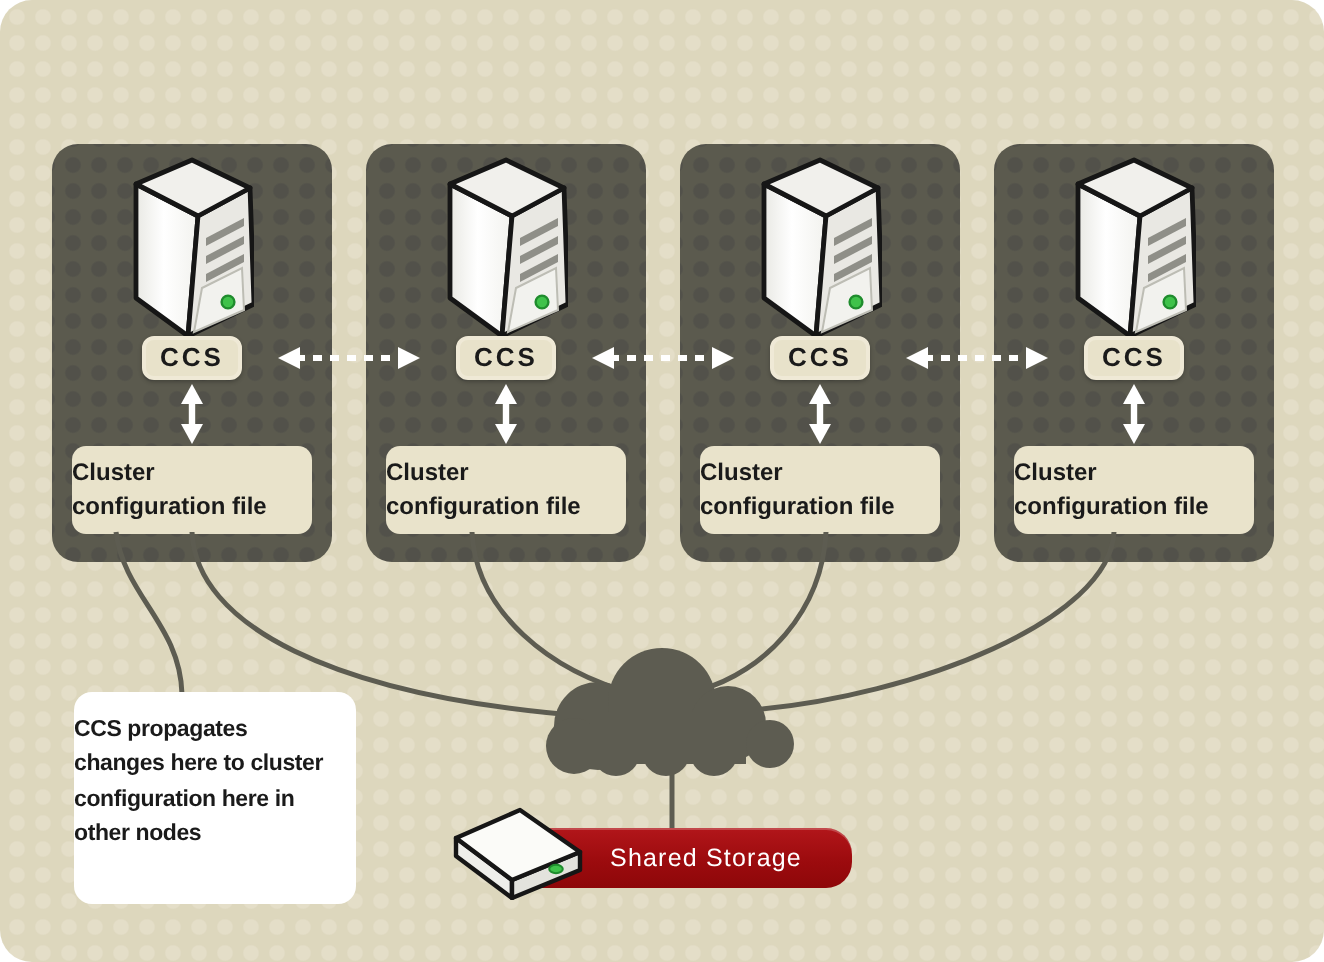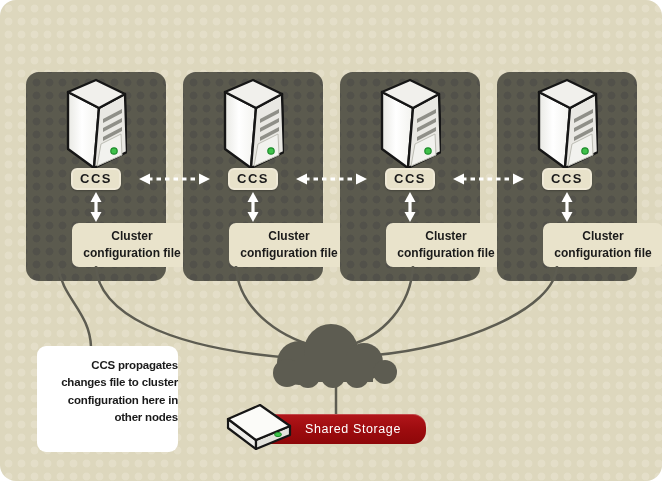--- a/index.html
+++ b/index.html
@@ -20,28 +20,28 @@
   .server{position:absolute;left:39px;top:6px;width:62px;height:92px;}
   .ccs{
     position:absolute;left:45px;top:96px;width:50px;height:22px;box-sizing:border-box;
     background:#e8e2ca;border:2px solid #efe9d6;border-radius:6px;
     font-weight:700;font-size:13px;line-height:18px;letter-spacing:1.5px;text-align:center;
     box-shadow:0 1px 2px rgba(0,0,0,0.25);
   }
   .cfg{
     position:absolute;left:10px;top:151px;width:120px;height:44px;border-radius:7px;
     background:#e9e3cb;display:flex;flex-direction:column;justify-content:center;
-    font-weight:700;font-size:12px;line-height:1.38;text-align:center;margin-left:36px;
+    font-weight:700;font-size:12px;line-height:1.38;
   }
   .cfg div{white-space:nowrap;}
   .overlay{position:absolute;left:0;top:0;width:662px;height:481px;pointer-events:none;}
   .callout{
     position:absolute;left:37px;top:346px;width:141px;height:106px;box-sizing:border-box;
     background:#ffffff;border-radius:9px;padding-top:11px;
-    font-weight:700;font-size:11.5px;line-height:1.5;letter-spacing:-0.2px;text-align:right;
+    font-weight:700;font-size:11.5px;line-height:1.5;letter-spacing:-0.2px;text-align:left;
   }
   .callout div{white-space:nowrap;}
   .storage-label{
     position:absolute;left:240px;top:414px;width:186px;height:30px;box-sizing:border-box;
     border-radius:13px;padding-left:40px;
     background:linear-gradient(180deg,#b2161a 0%,#9c0b0e 55%,#8e0709 100%);
     box-shadow:inset 0 1px 0 rgba(255,255,255,0.22);
     color:#ffffff;font-weight:400;font-size:12.5px;line-height:30px;letter-spacing:0.6px;text-align:center;
     white-space:nowrap;
   }
@@ -177,21 +177,21 @@
       <g>
         <line x1="567" y1="200" x2="567" y2="214" stroke-width="3.2"></line>
         <polygon points="567,192 561.5,202 572.5,202" stroke="none"></polygon>
         <polygon points="567,222 561.5,212 572.5,212" stroke="none"></polygon>
       </g>
     </g>
   </svg>
 
   <div class="callout">
     <div>CCS propagates</div>
-    <div>changes file to cluster</div>
+    <div>changes here to cluster</div>
     <div>configuration here in</div>
     <div>other nodes</div>
   </div>
 
   <div class="storage-label">Shared Storage</div>
   <svg class="disk" viewBox="0 0 70 48">
     <polygon points="6,17 34,38 34,47 6,26" fill="#eeeeea" stroke="#161616" stroke-width="2.2" stroke-linejoin="round"></polygon>
     <polygon points="34,38 68,24 68,33 34,47" fill="#e3e3dd" stroke="#161616" stroke-width="2.2" stroke-linejoin="round"></polygon>
     <polygon points="6,17 38,3 68,24 34,38" fill="#fbfbf8" stroke="#161616" stroke-width="2.2" stroke-linejoin="round"></polygon>
     <ellipse cx="56" cy="32.5" rx="3.4" ry="2.1" fill="#3fc24a" stroke="#1f8c2d" stroke-width="1"></ellipse>

